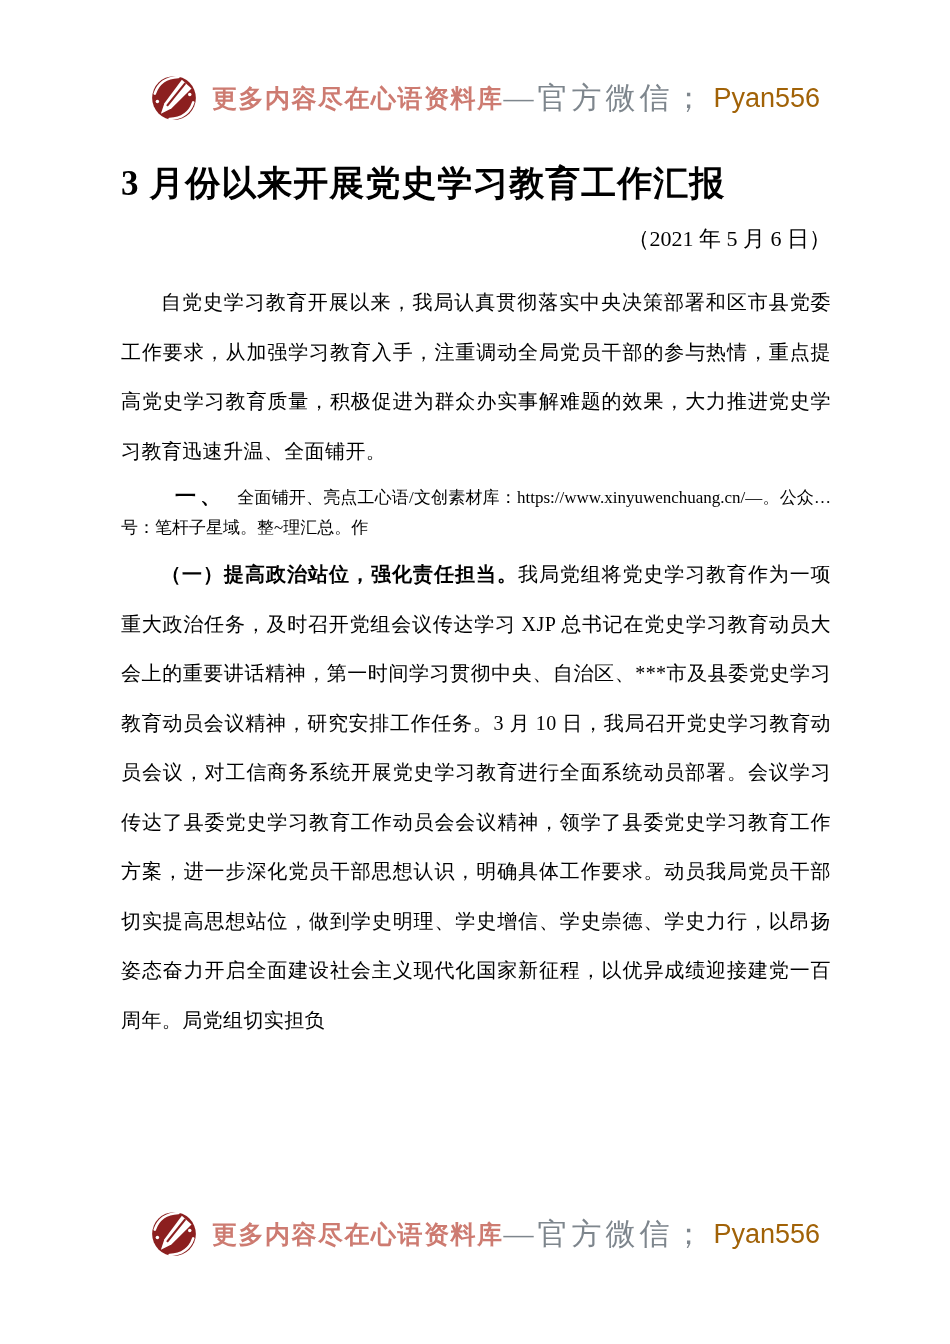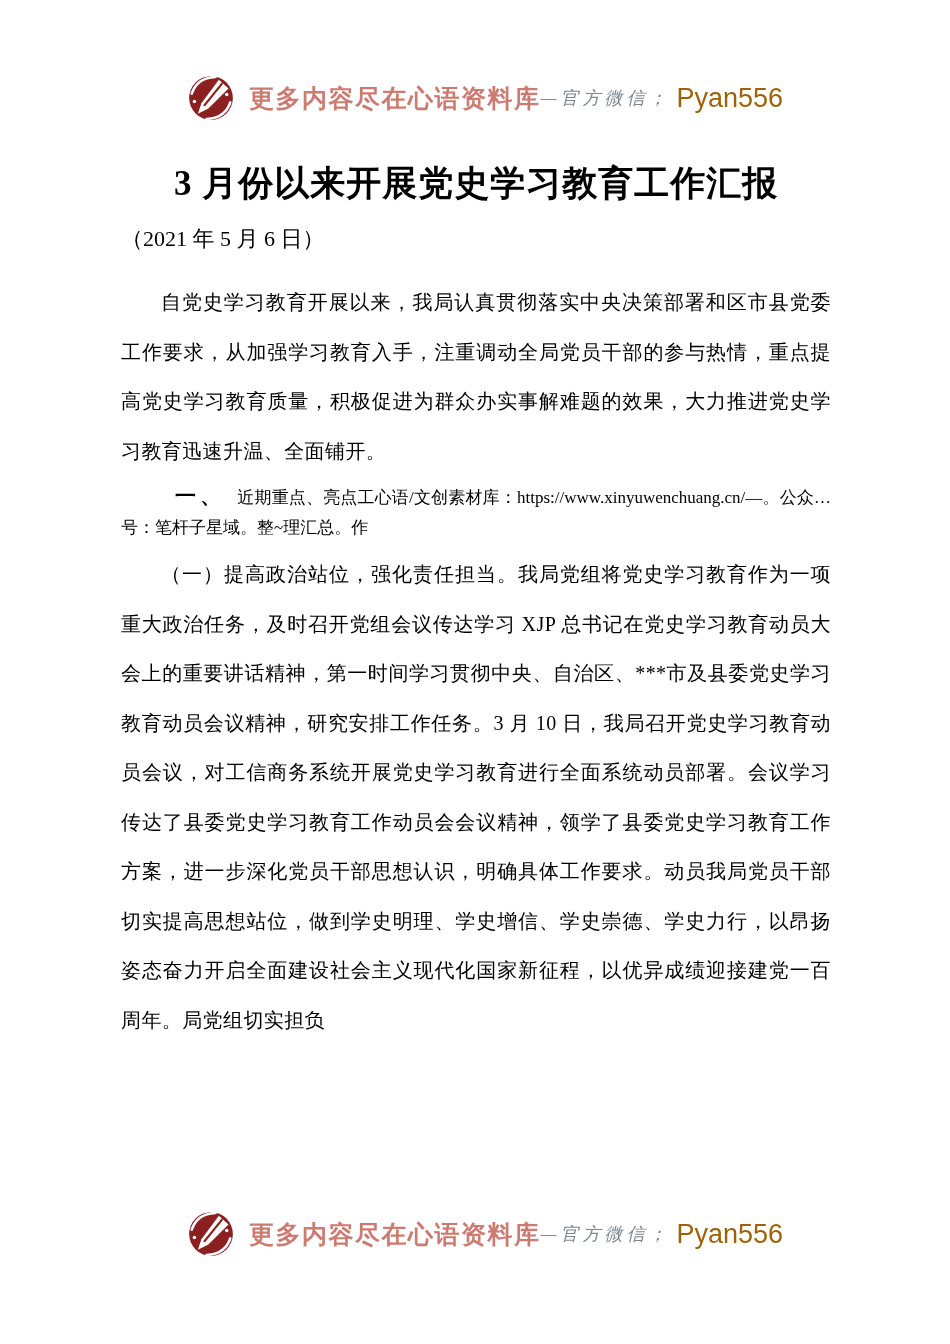--- a/index.html
+++ b/index.html
@@ -21,40 +21,39 @@
   }
   .watermark-top    { top: 70px; }
   .watermark-bottom { top: 1206px; }
   .wm-logo { width: 56px; height: 56px; margin-right: 10px; flex: 0 0 auto; }
   .wm-logo svg { width: 56px; height: 56px; display: block; }
   .wm-brand {
     color: #cd7b71; font-weight: bold; font-size: 25px; letter-spacing: 1.5px;
     font-family: "Liberation Serif", "DejaVu Serif", serif;
   }
   .wm-label {
-    color: #7e868d; font-size: 18px; font-style: italic; letter-spacing: 4px;
+    color: #7e868d; font-size: 30px; letter-spacing: 4px;
     font-family: "Liberation Serif", "DejaVu Serif", serif;
   }
   .wm-id {
     color: #a16207; font-size: 27px; margin-left: 6px;
     font-family: "Liberation Sans", "DejaVu Sans", sans-serif;
   }
 
   
   .content { position: absolute; top: 0; left: 121px; width: 710px; }
 
   .doc-title {
     margin: 158px 0 0 0;
-    text-align: center;
     font-size: 35px; font-weight: bold;
     line-height: 52px; letter-spacing: 1px;
   }
   .doc-date {
     margin: 14px 0 0 0;
-    text-align: left;
+    text-align: right;
     font-size: 22px; line-height: 30px;
   }
 
   .body-para {
     margin: 0;
     font-size: 20px;
     line-height: 49.5px;
     text-align: justify;
     text-justify: inter-ideograph;
     text-indent: 2em;
@@ -65,21 +64,21 @@
   .ad-note {
     margin: 5px 0 0 0;
     font-size: 17px; line-height: 30px;
     text-align: justify;
     text-indent: 54px;
     color: #000;
   }
   .ad-marker { font-weight: bold; font-size: 21px; letter-spacing: 4px; padding-right: 12px; }
 
   .section-para { margin-top: 7px; }
-  .sec-heading { font-weight: normal; letter-spacing: 0.5px; }
+  .sec-heading { font-weight: bold; letter-spacing: 0.5px; }
 </style>
 </head>
 <body>
 
 <div class="watermark watermark-top">
   <span class="wm-logo">
     <svg viewBox="0 0 64 64" xmlns="http://www.w3.org/2000/svg">
       <circle cx="32" cy="32" r="25" fill="#8c1f1f"></circle>
       <path d="M10 27 Q16 9 37 8" stroke="#ffffff" stroke-width="3" fill="none" stroke-linecap="round"></path>
       <path d="M54 37 Q48 55 27 56" stroke="#ffffff" stroke-width="3" fill="none" stroke-linecap="round"></path>
@@ -94,21 +93,21 @@
   <span class="wm-id">Pyan556</span>
 </div>
 
 <div class="content">
   <h1 class="doc-title">3 月份以来开展党史学习教育工作汇报</h1>
   <p class="doc-date">（2021 年 5 月 6 日）</p>
 
   <p class="body-para intro-para">自党史学习教育开展以来，我局认真贯彻落实中央决策部署和区市县党委工作要求，从加强学习教育入手，注重调动全局党员干部的参与热情，重点提高党史学习教育质量，积极促进为群众办实事解难题的效果，大力推进党史学习教育迅速升温、全面铺开。</p>
 
   <p class="ad-note">
-    <span class="ad-marker">一、</span><span>近期重点、亮点工心语/文创素材库：https://www.xinyuwenchuang.cn/—。公众…号：笔杆子星域。整~理汇总。作</span>
+    <span class="ad-marker">一、</span><span>全面铺开、亮点工心语/文创素材库：https://www.xinyuwenchuang.cn/—。公众…号：笔杆子星域。整~理汇总。作</span>
   </p>
 
   <p class="body-para section-para">
     <span class="sec-heading">（一）提高政治站位，强化责任担当。</span><span>我局党组将党史学习教育作为一项重大政治任务，及时召开党组会议传达学习 XJP 总书记在党史学习教育动员大会上的重要讲话精神，第一时间学习贯彻中央、自治区、***市及县委党史学习教育动员会议精神，研究安排工作任务。3 月 10 日，我局召开党史学习教育动员会议，对工信商务系统开展党史学习教育进行全面系统动员部署。会议学习传达了县委党史学习教育工作动员会会议精神，领学了县委党史学习教育工作方案，进一步深化党员干部思想认识，明确具体工作要求。动员我局党员干部切实提高思想站位，做到学史明理、学史增信、学史崇德、学史力行，以昂扬姿态奋力开启全面建设社会主义现代化国家新征程，以优异成绩迎接建党一百周年。局党组切实担负</span>
   </p>
 </div>
 
 <div class="watermark watermark-bottom">
   <span class="wm-logo">
     <svg viewBox="0 0 64 64" xmlns="http://www.w3.org/2000/svg">

